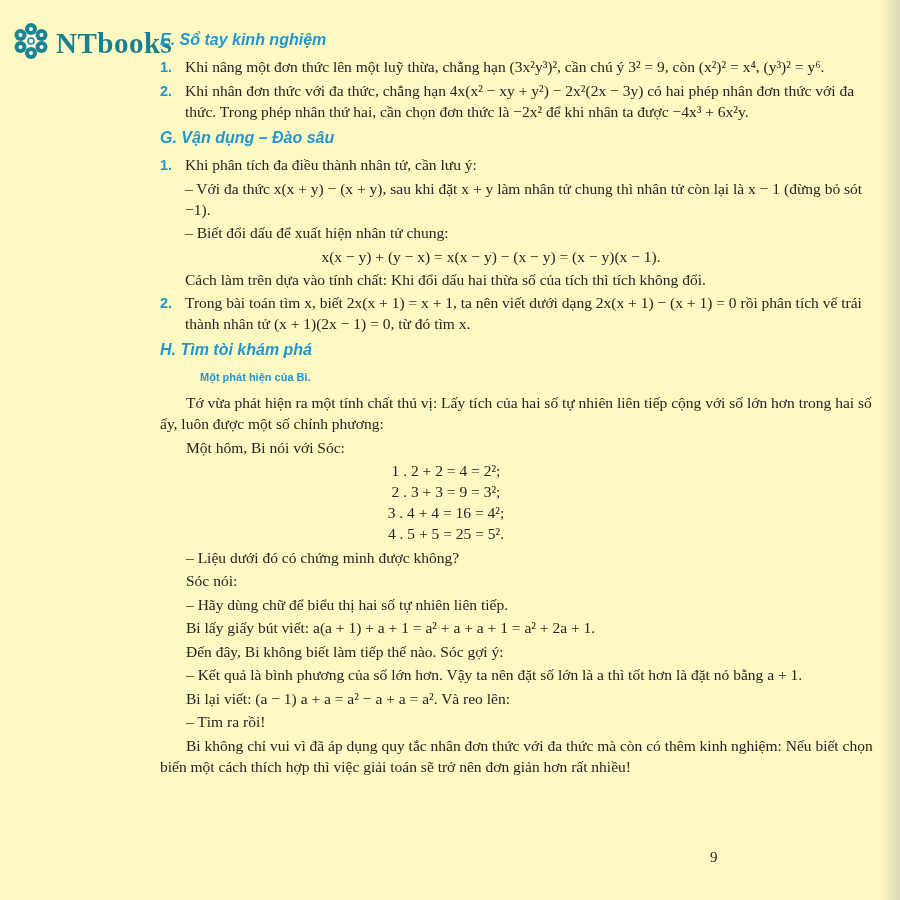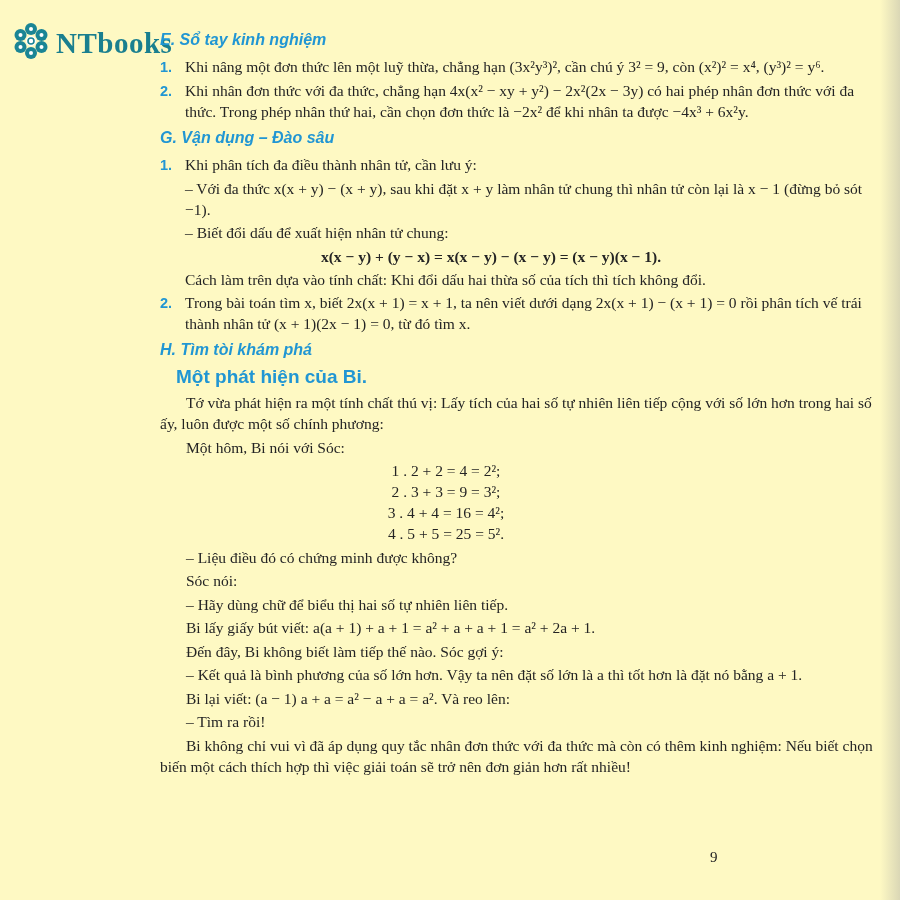--- a/index.html
+++ b/index.html
@@ -9,27 +9,27 @@
     background:linear-gradient(to right, rgba(170,170,170,0) 0%, rgba(160,160,160,0.38) 100%);}
   .brand{position:absolute;left:10px;top:20px;display:flex;align-items:center;gap:4px;}
   .brand-name{font-family:"Liberation Serif", serif;font-weight:bold;font-size:29px;color:#1a7f8f;letter-spacing:0.5px;}
   .content{position:absolute;left:160px;top:24px;width:722px;font-size:15.5px;line-height:21px;color:#242424;}
   .heading{font-family:"Liberation Sans", sans-serif;font-weight:bold;font-style:italic;
     color:#2196d3;font-size:16px;margin:5px 0 5px 0;line-height:22px;}
   .num-item{display:flex;margin:2px 0;}
   .num{color:#2196d3;font-weight:bold;flex:none;width:25px;font-family:"Liberation Sans", sans-serif;font-size:14.5px;padding-top:1px;}
   .itext{flex:1;}
   .sub{margin:2px 0 2px 25px;}
-  .eq-center{text-align:center;margin:2.5px 0;padding-right:60px;font-weight:bold;}
+  .eq-center{text-align:center;margin:2.5px 0;padding-right:60px;}
   .para{margin:2.5px 0;text-indent:26px;}
   .eq-wrap{text-align:center;margin:2px 0;padding-right:150px;}
   .eq-list{display:inline-block;text-align:center;}
   .eq-list div{line-height:21px;}
   .subtitle{font-family:"Liberation Sans", sans-serif;font-weight:bold;color:#2196d3;
-    font-size:19px;margin:4px 0 4px 16px;line-height:22px;}
+    font-size:11px;margin:4px 0 4px 40px;line-height:22px;}
   .page-number{position:absolute;left:710px;top:849px;font-size:15px;color:#222;}
 </style>
 </head>
 <body>
 
 <div class="page">
 
   <div class="brand">
     <span>
       <svg width="42" height="42" viewBox="0 0 42 42">
@@ -92,21 +92,21 @@
 
     <div class="eq-wrap">
       <div class="eq-list">
         <div>1 . 2 + 2 = 4 = 2²;</div>
         <div>2 . 3 + 3 = 9 = 3²;</div>
         <div>3 . 4 + 4 = 16 = 4²;</div>
         <div>4 . 5 + 5 = 25 = 5².</div>
       </div>
     </div>
 
-    <p class="para">– Liệu điều đó có chứng minh được không?</p>
+    <p class="para">– Liệu dưới đó có chứng minh được không?</p>
     <p class="para">Sóc nói:</p>
     <p class="para">– Hãy dùng chữ để biểu thị hai số tự nhiên liên tiếp.</p>
     <p class="para">Bi lấy giấy bút viết: a(a + 1) + a + 1 = a² + a + a + 1 = a² + 2a + 1.</p>
     <p class="para">Đến đây, Bi không biết làm tiếp thế nào. Sóc gợi ý:</p>
     <p class="para">– Kết quả là bình phương của số lớn hơn. Vậy ta nên đặt số lớn là a thì tốt hơn là đặt nó bằng a + 1.</p>
     <p class="para">Bi lại viết: (a − 1) a + a = a² − a + a = a². Và reo lên:</p>
     <p class="para">– Tìm ra rồi!</p>
     <p class="para">Bi không chỉ vui vì đã áp dụng quy tắc nhân đơn thức với đa thức mà còn có thêm kinh nghiệm: Nếu biết chọn biến một cách thích hợp thì việc giải toán sẽ trở nên đơn giản hơn rất nhiều!</p>
 
   </div>

